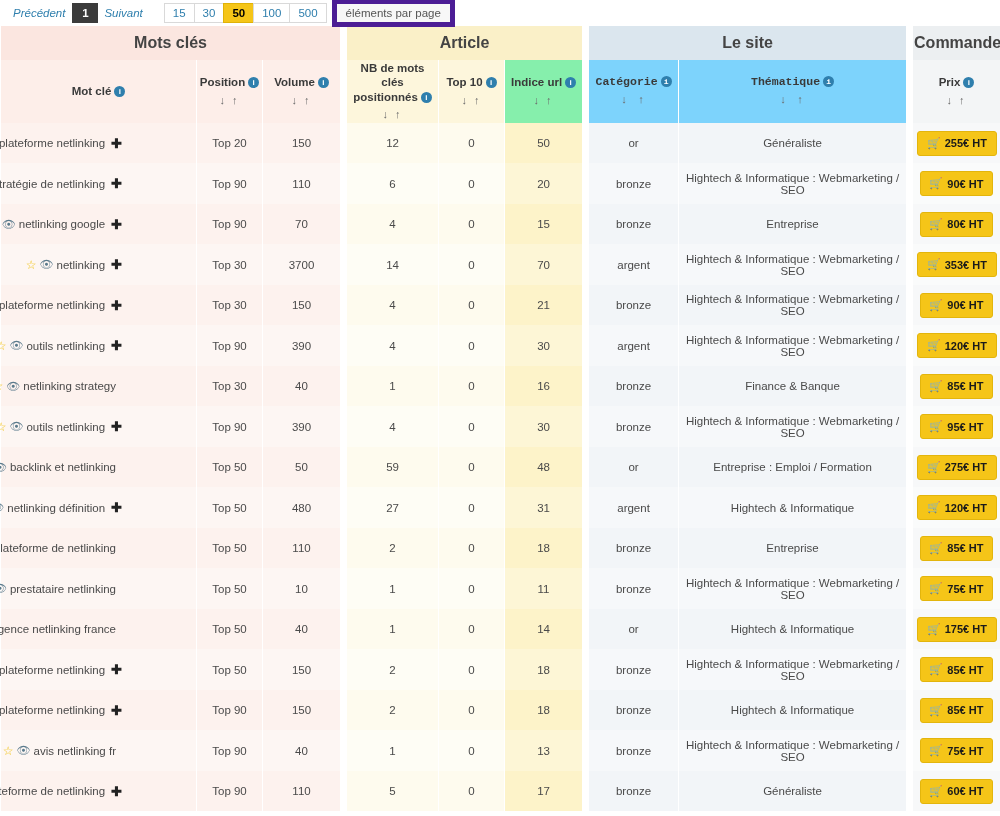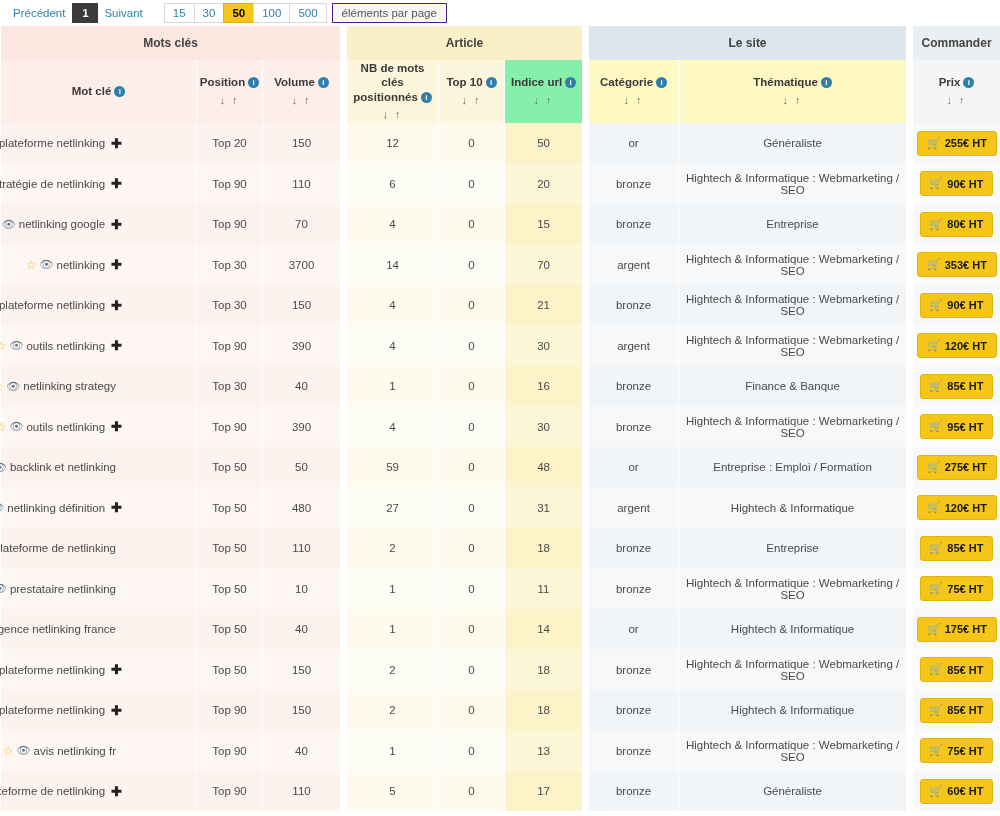--- a/index.html
+++ b/index.html
@@ -20,20 +20,21 @@
     height: 26px;
     padding: 0 0 0 6px;
     gap: 0;
     font-size: 11.5px;
   }
   .pager-link {
     color: #2f7fad;
     padding: 3px 7px;
     cursor: pointer;
     white-space: nowrap;
+    font-style: italic;
   }
   .pg-box {
     border: 1px solid #d9d9d9;
     background: #fff;
     color: #2f7fad;
     padding: 3px 8px;
     margin-right: -1px;
     font-size: 11.5px;
     cursor: pointer;
     min-width: 26px;
@@ -45,21 +46,21 @@
     color: #000;
     font-weight: bold;
   }
   .pg-box.dark {
     background: #3b3b3b;
     border-color: #3b3b3b;
     color: #fff;
     font-weight: bold;
   }
   .pg-label {
-    border: 1px solid #4c1d95;
+    border: 5px solid #4c1d95;
     background: #f7f7f7;
     color: #555;
     padding: 3px 9px;
     margin-left: 6px;
     font-size: 11.5px;
   }
   .nb-group { display: flex; margin-left: 14px; }
 
   
   table {
@@ -70,42 +71,42 @@
   th, td {
     border-left: 1px solid #ffffff;
     border-right: 1px solid #ffffff;
     text-align: center;
     vertical-align: middle;
   }
 
   
   .grp {
     height: 34px;
-    font-size: 12px;
+    font-size: 16px;
     font-weight: normal;
     color: #444;
   }
   .grp-kw   { background: #fbe6e0; }
   .grp-art  { background: #faf0c8; }
   .grp-site { background: #dbe6ee; text-align: center; }
   .grp-cmd  { background: #eceff1; }
   .gap { background: #ffffff; border: none; width: 6px; }
 
   
   .sub {
     height: 56px;
     font-size: 11.5px;
     font-weight: bold;
     color: #3a3a3a;
     padding: 4px 4px;
     line-height: 1.25;
   }
   .sub-kw   { background: #fdeee9; }
   .sub-art  { background: #fdf6dc; margin-top: 40px; }
-  .sub-site { background: #fef9c3; }
+  .sub-site { background: #7dd3fc; font-family: Liberation Mono, monospace; }
   .sub-cmd  { background: #f3f5f6; }
 
   .sortarrows {
     display: block;
     margin-top: 4px;
     font-weight: normal;
     color: #6b6b6b;
     font-size: 11px;
     letter-spacing: 2px;
     cursor: pointer;

